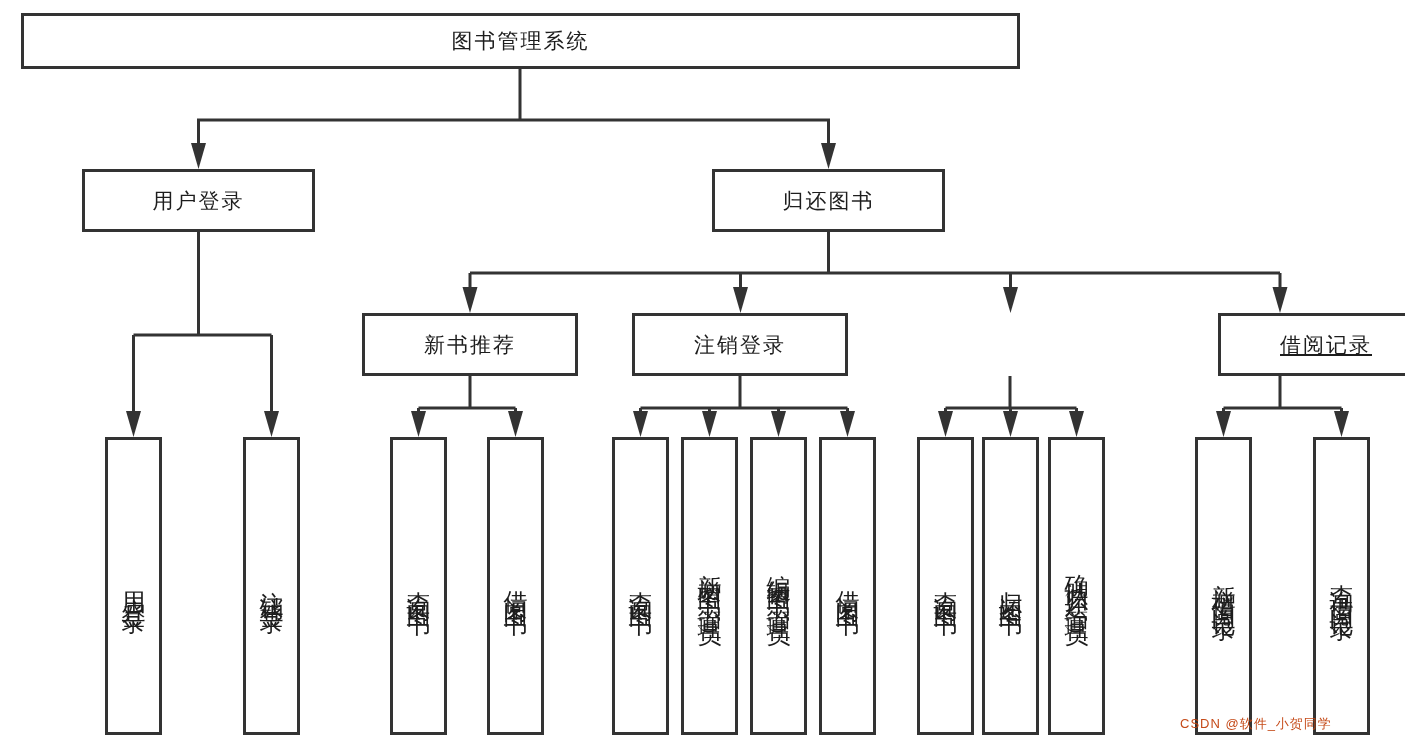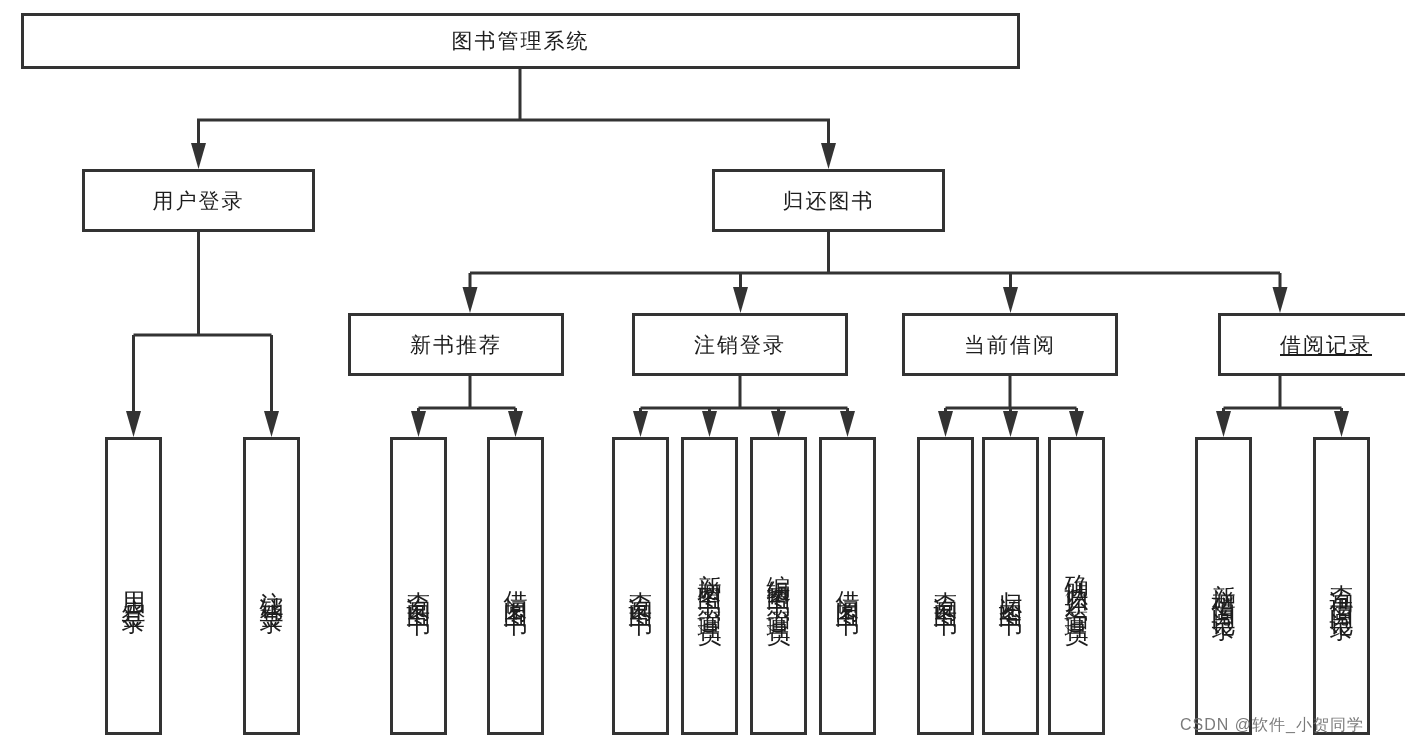--- a/index.html
+++ b/index.html
@@ -39,37 +39,37 @@
     letter-spacing: 7px;
     line-height: 1;
     white-space: nowrap;
   }
   
   .root      { left:21px;   top:13px;  width:999px; height:56px; }
   .lvl2      { top:169px; height:63px; width:233px; }
   .n-ulogin  { left:82px;  }
   .n-bmgmt   { left:712px; }
   .lvl3      { top:313px; height:63px; width:216px; }
-  .n-newrec  { left:348px;  }
+  .n-newrec  { left:362px;  }
   .n-bborrow { left:632px;  }
   .n-curbor  { left:902px;  }
   .n-brec    { left:1218px;text-decoration:underline; }
   .leaf      { top:437px; height:298px; width:57px; }
   .lf-a1 { left:105px;  } .lf-a2 { left:243px;  }
   .lf-b1 { left:390px;  } .lf-b2 { left:487px;  }
   .lf-c1 { left:612px;  } .lf-c2 { left:681px;  } .lf-c3 { left:750px; } .lf-c4 { left:819px; }
   .lf-d1 { left:917px;  } .lf-d2 { left:982px;  } .lf-d3 { left:1048px; }
   .lf-e1 { left:1195px; } .lf-e2 { left:1313px; }
   .watermark {
     position: absolute;
     left: 1180px;
     top: 715px;
-    font-size: 16px;
+    font-size: 13px;
     letter-spacing: 1px;
-    color: #737373;
+    color: #c2410c;
     opacity: 0.95;
     z-index: 5;
     white-space: nowrap;
   }
 </style>
 </head>
 <body>
 
 <div class="canvas">
 
@@ -123,23 +123,20 @@
   <div class="box lvl2 n-bmgmt">
     <span class="h-label">归还图书</span>
   </div>
 
   <div class="box lvl3 n-newrec">
     <span class="h-label">新书推荐</span>
   </div>
   <div class="box lvl3 n-bborrow">
     <span class="h-label">注销登录</span>
   </div>
-  <div class="box lvl3 n-curbor">
-    <span class="h-label">当前借阅</span>
-  </div>
   <div class="box lvl3 n-brec">
     <span class="h-label">借阅记录</span>
   </div>
 
   <div class="box leaf lf-a1">
     <span class="v-label">用户登录</span>
   </div>
   <div class="box leaf lf-a2">
     <span class="v-label">注销登录</span>
   </div>

